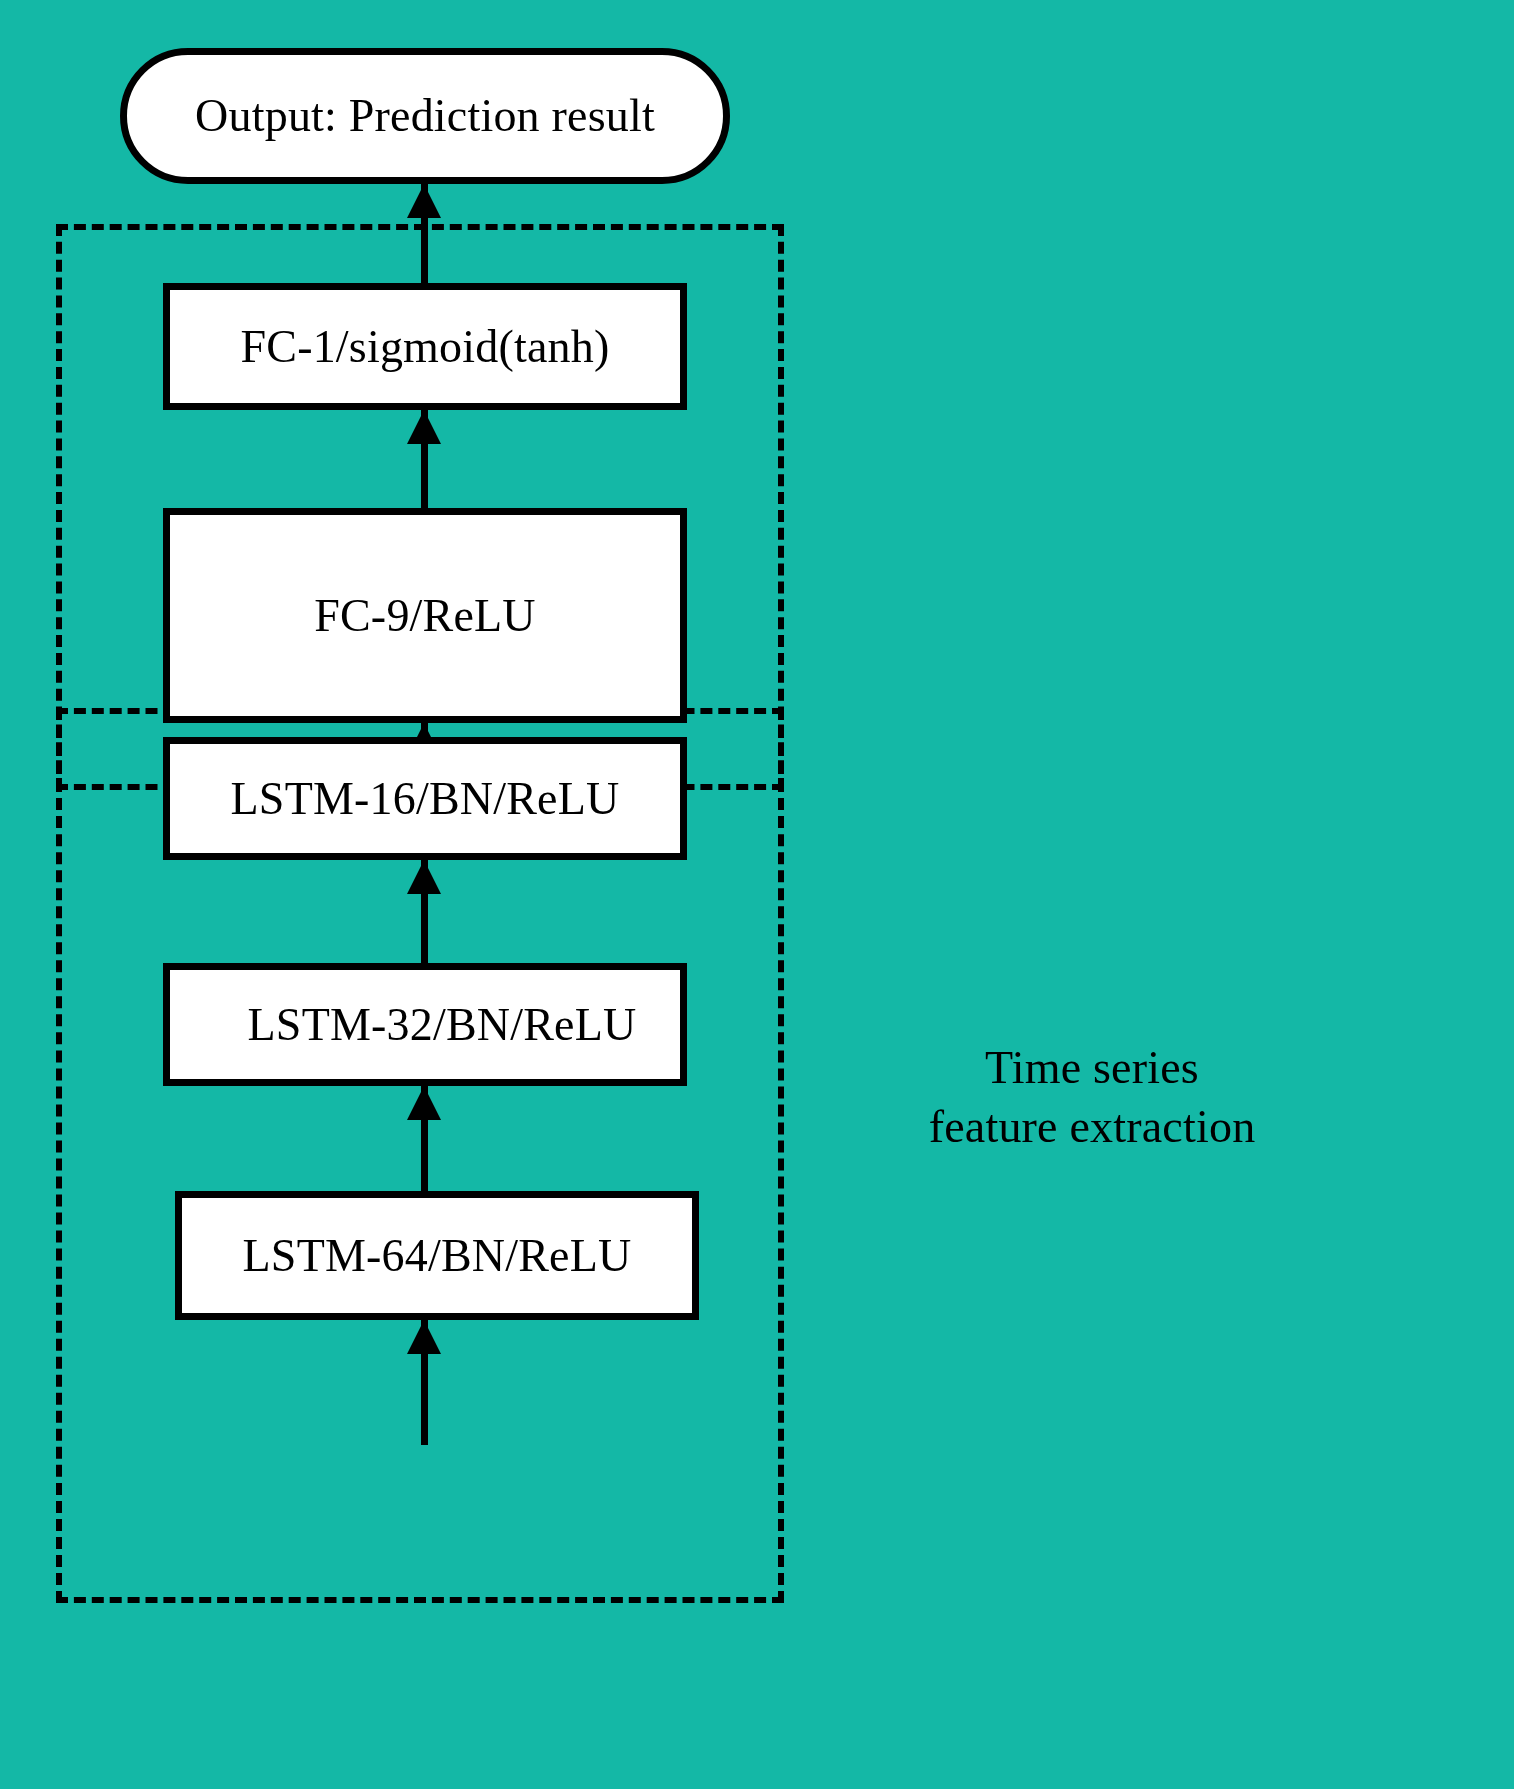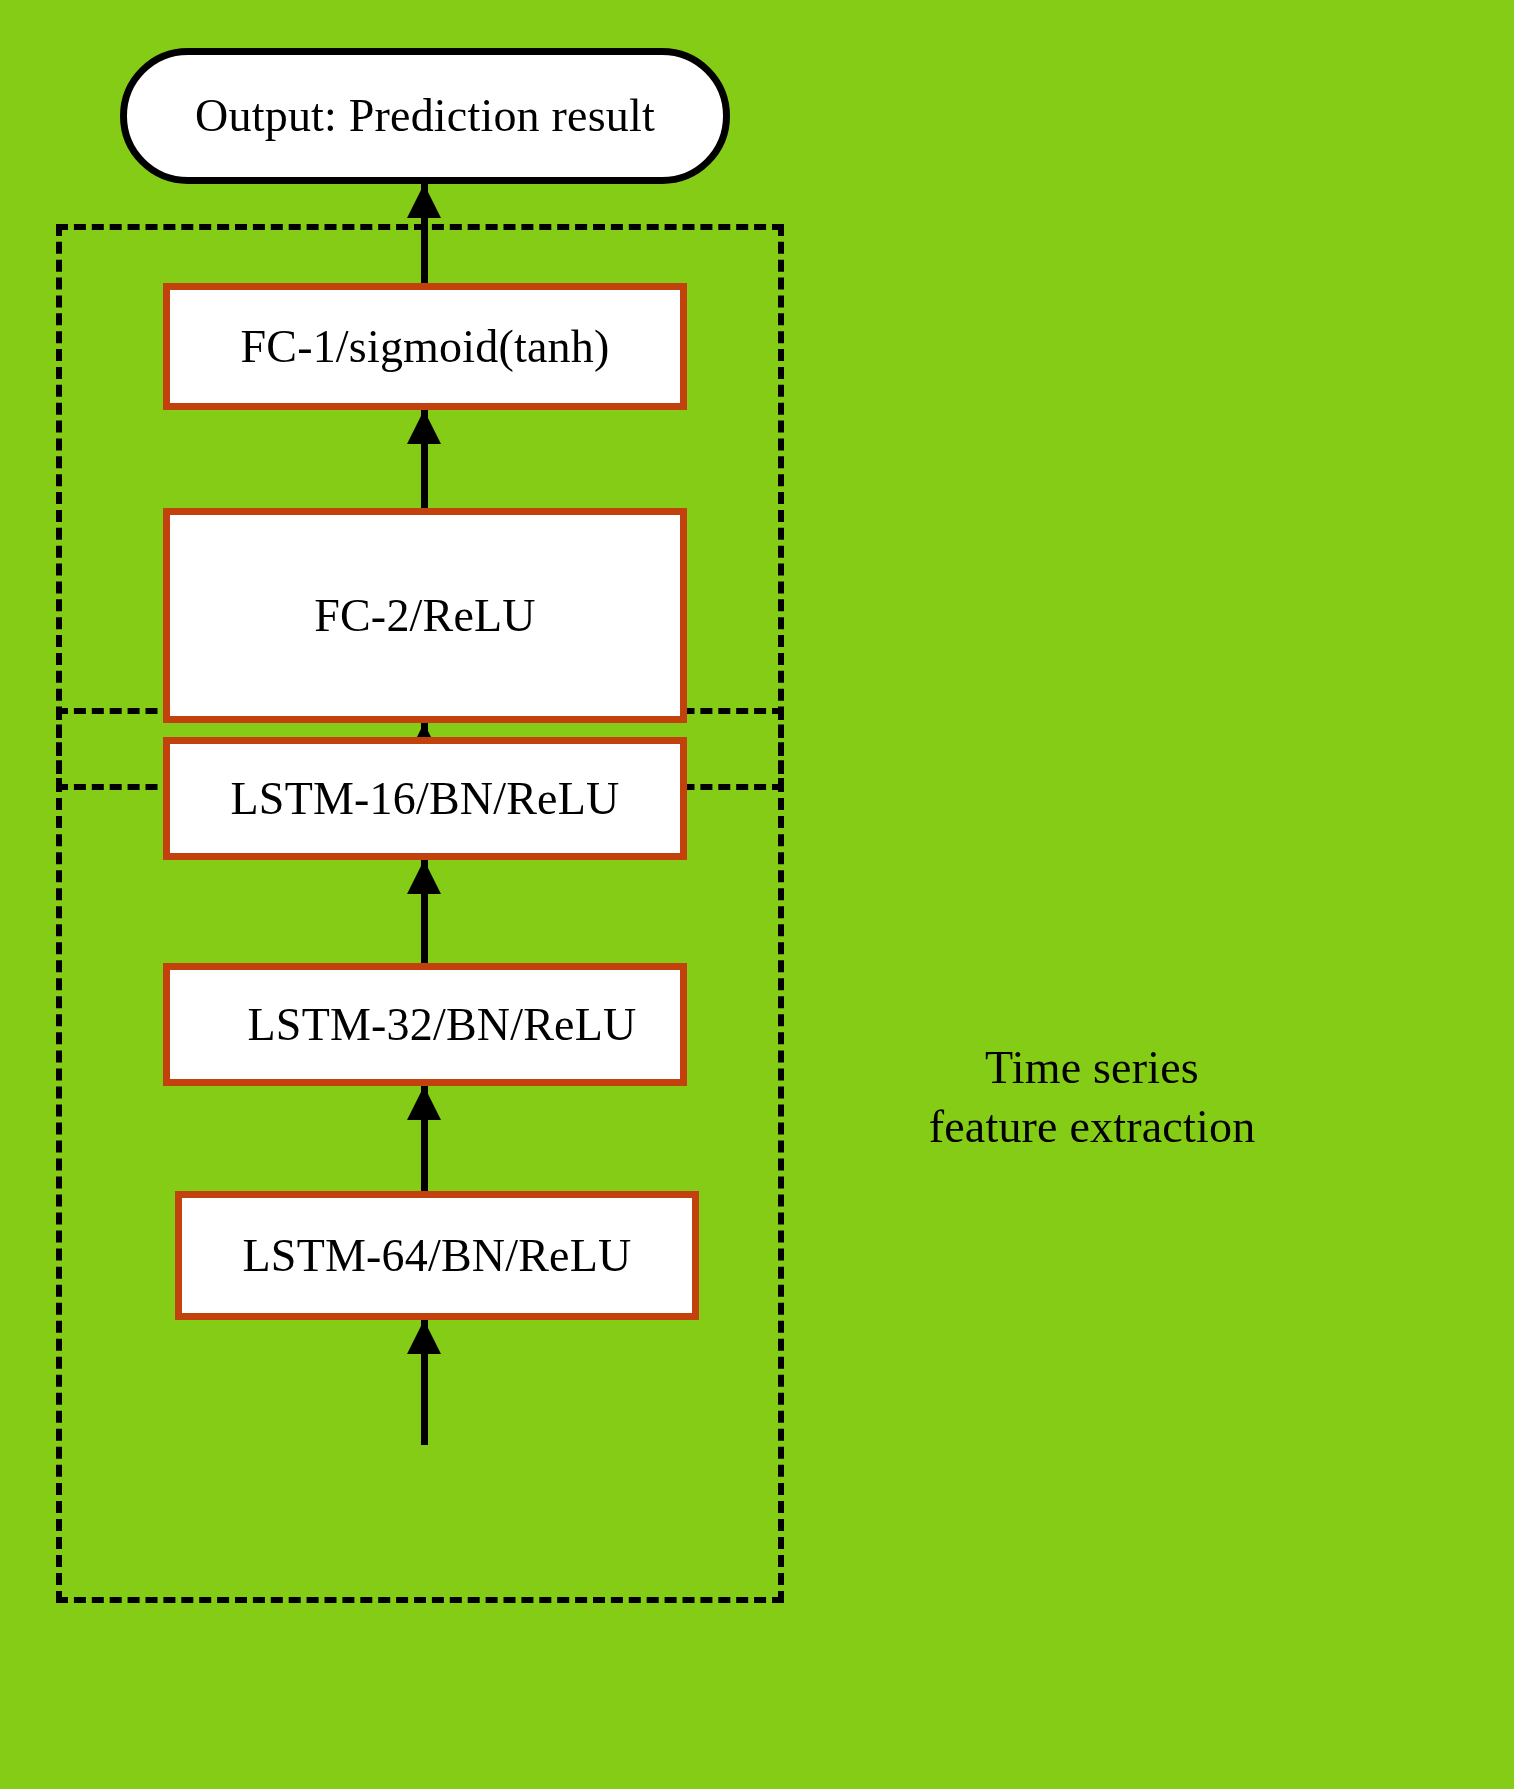--- a/index.html
+++ b/index.html
@@ -8,21 +8,21 @@
     background: #ffffff;
   }
   body {
     font-family: "Liberation Serif", "DejaVu Serif", serif;
     color: #000000;
   }
   #canvas {
     position: relative;
     width: 1514px;
     height: 1789px;
-    background: #84cc16;
+    background: #14b8a6;
     overflow: hidden;
   }
 
   
   .group-rect {
     position: absolute;
     border: 6px dashed #000000;
     background: transparent;
     box-sizing: border-box;
   }
@@ -39,21 +39,21 @@
     justify-content: center;
     text-align: center;
     line-height: 1.18;
     letter-spacing: 0.2px;
   }
 
   
   .layer-box {
     position: absolute;
     box-sizing: border-box;
-    border: 7px solid #c2410c;
+    border: 7px solid #000000;
     background: #ffffff;
     display: flex;
     align-items: center;
     justify-content: center;
     text-align: center;
     letter-spacing: 0.2px;
   }
 
   
   .arrow {
@@ -112,21 +112,21 @@
   <div class="layer-box fs-46" style="left:163px; top:283px; width:524px; height:127px;">
     <span>FC-1/sigmoid(tanh)</span>
   </div>
 
   <div class="arrow" style="left:421px; top:410px;">
     <div class="shaft" style="height:98px;"></div>
     <div class="head" style="top:0px;"></div>
   </div>
 
   <div class="layer-box fs-46" style="left:163px; top:508px; width:524px; height:215px;">
-    <span>FC-2/ReLU</span>
+    <span>FC-9/ReLU</span>
   </div>
 
   <div class="arrow" style="left:421px; top:723px;">
     <div class="shaft" style="height:108px;"></div>
     <div class="head" style="top:0px;"></div>
   </div>
 
   <div class="layer-box fs-46" style="left:163px; top:737px; width:524px; height:123px;">
     <span>LSTM-16/BN/ReLU</span>
   </div>

